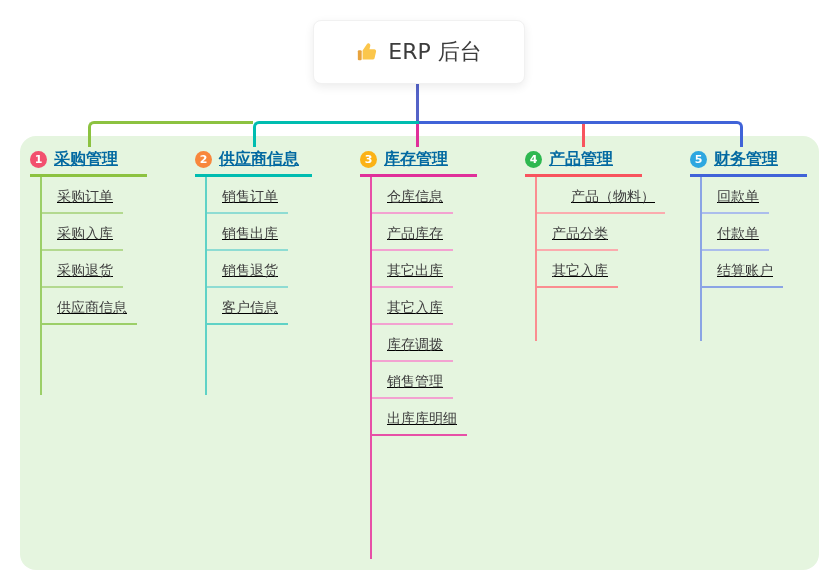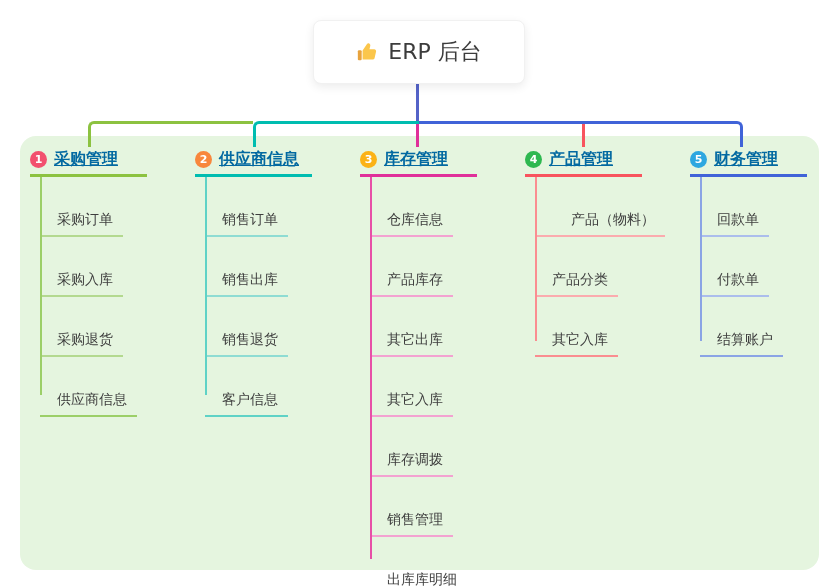--- a/index.html
+++ b/index.html
@@ -41,21 +41,21 @@
     border-bottom:3px solid;width:117px;cursor:pointer;
   }
   .badge{
     width:17px;height:17px;border-radius:50%;flex:0 0 17px;
     color:#ffffff;font-size:11px;font-weight:bold;
     display:flex;align-items:center;justify-content:center;line-height:1;
   }
   .branch-title{font-size:16px;font-weight:600;color:#0369a1;white-space:nowrap;text-decoration:underline;}
   .children{position:absolute;left:10px;top:32px;}
   .trunk{position:absolute;left:0;top:0;width:2px;}
-  .child{height:60px;display:flex;align-items:flex-end;}
+  .child{height:37px;display:flex;align-items:flex-end;text-decoration:underline;}
   .child-label{
     display:inline-block;border-bottom:2px solid;
     padding:0 10px 6px 17px;font-size:14px;color:#3e3e3e;
     white-space:nowrap;cursor:pointer;
   }
 </style>
 </head>
 <body>
 
 <div class="canvas">

